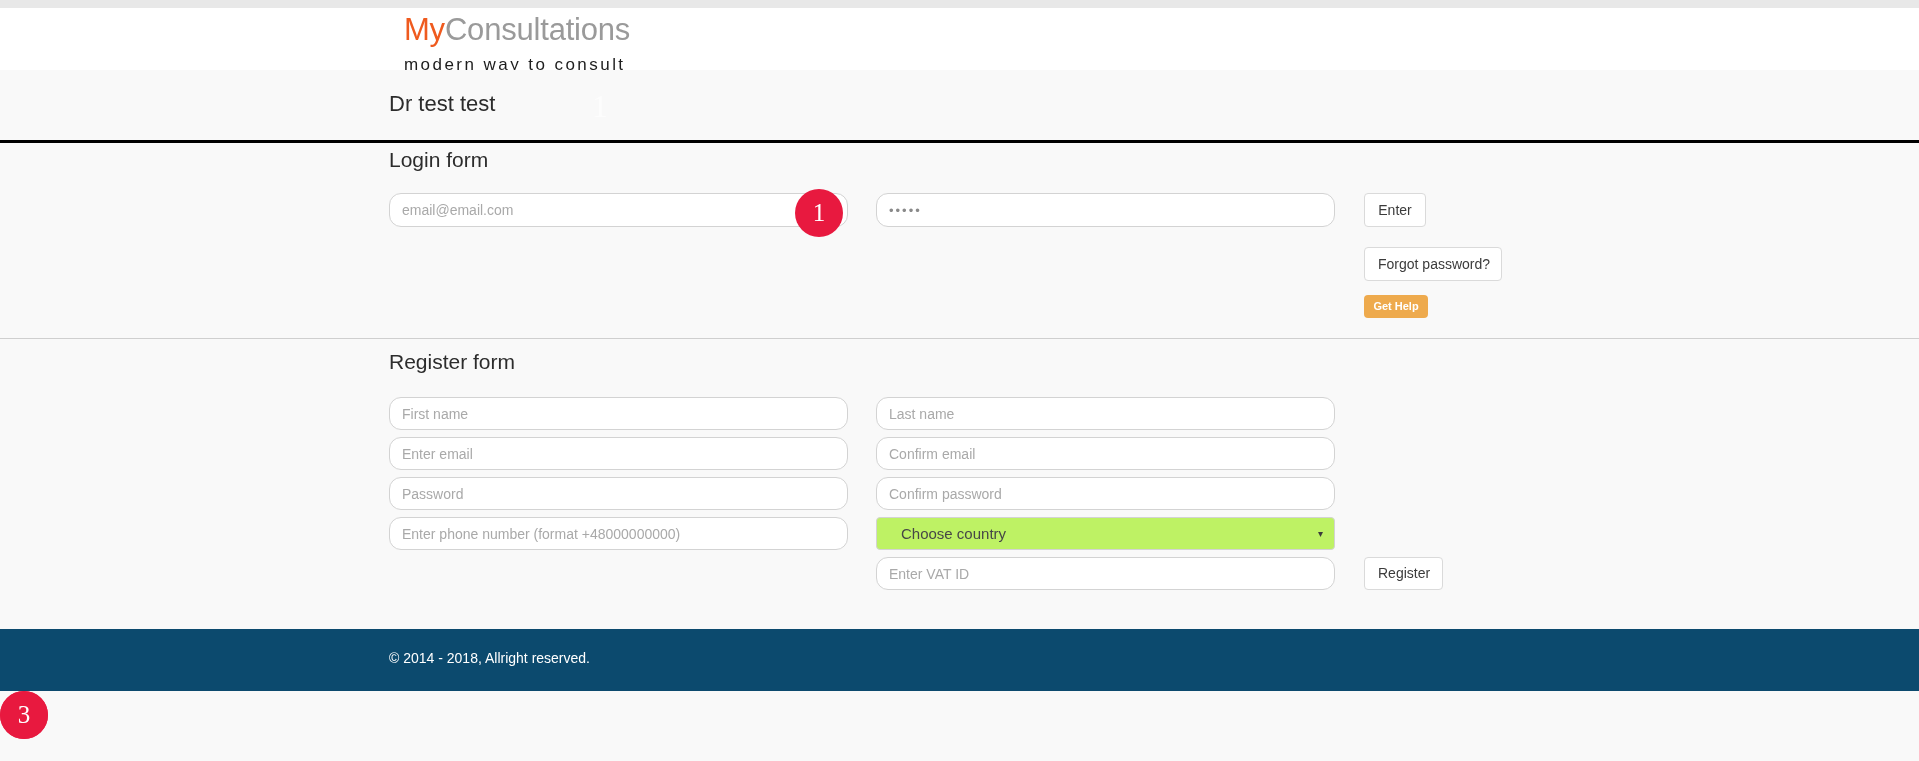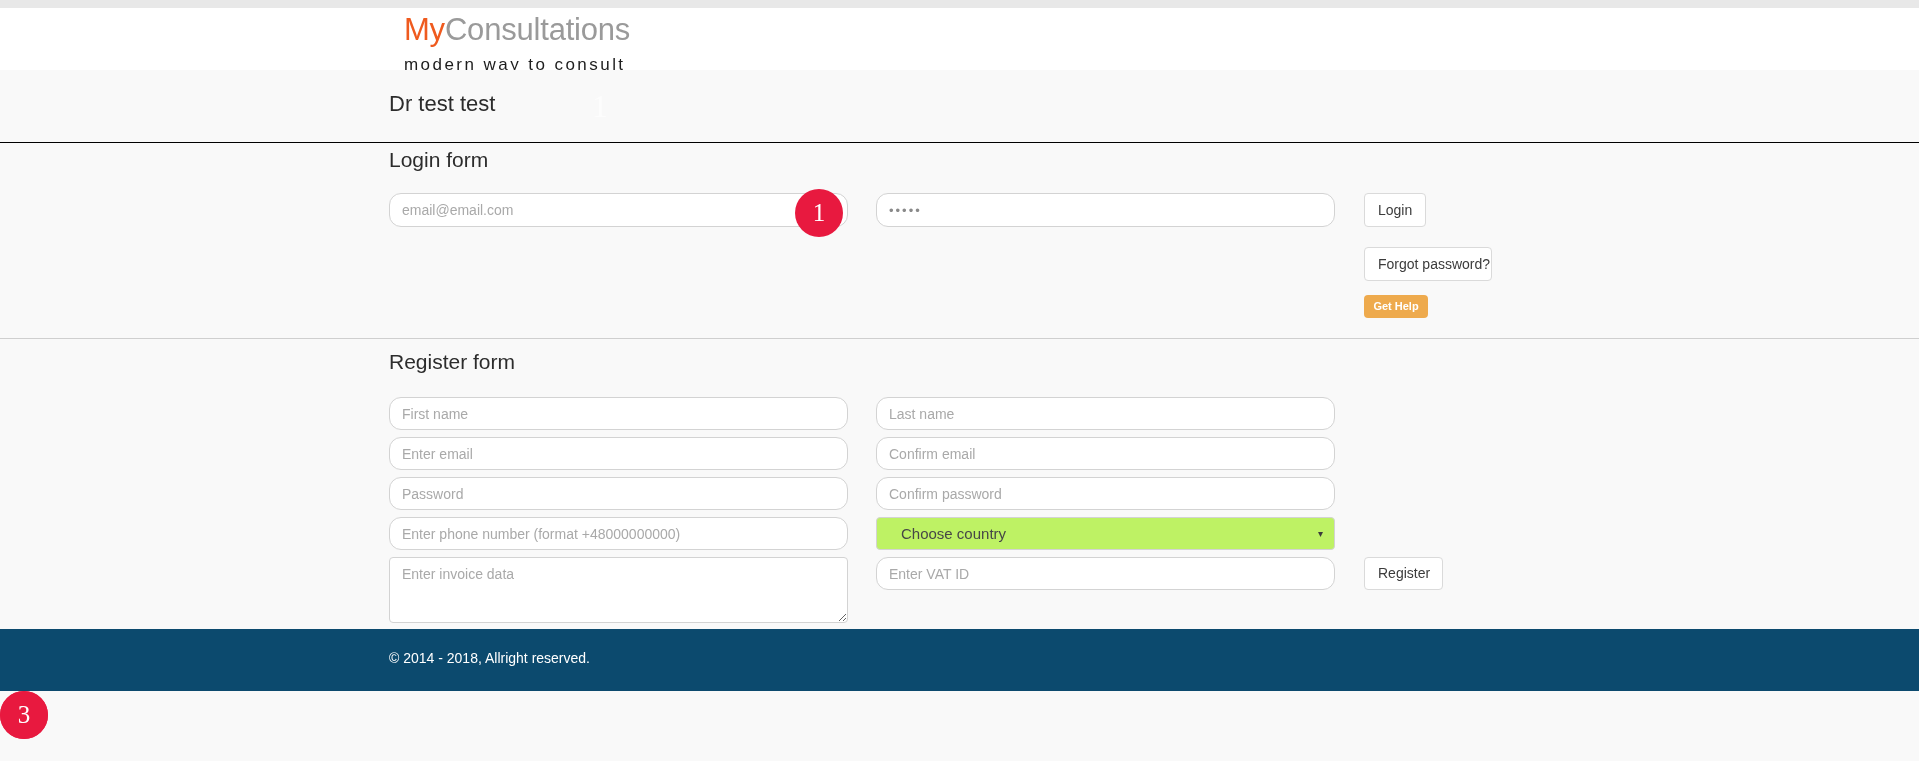--- a/index.html
+++ b/index.html
@@ -45,21 +45,21 @@
     color: #1d1d1d;
     letter-spacing: 2.45px;
     margin-top: 11px;
     white-space: nowrap;
   }
 
   
   .title-band {
     height: 73px;
     background: #f9f9f9;
-    border-bottom: 1px solid #000000;
+    border-bottom: 3px solid #000000;
     position: relative;
   }
   .page-title {
     position: absolute;
     left: 389px;
     top: 21px;
     font-size: 22px;
     color: #2c2c2c;
     font-weight: 400;
   }
@@ -120,21 +120,21 @@
     font-size: 14px;
     color: #3b3b3b;
     height: 34px;
     padding: 0 13px;
     cursor: pointer;
     white-space: nowrap;
     line-height: 32px;
     text-align: center;
   }
   #btn-login { left: 1364px; top: 50px; width: 62px; }
-  #btn-forgot { left: 1364px; top: 104px; width: 128px; }
+  #btn-forgot { left: 1364px; top: 104px; width: 138px; }
   #btn-gethelp {
     position: absolute;
     left: 1364px;
     top: 152px;
     width: 64px;
     height: 23px;
     background: #eeaa4d;
     border: none;
     border-radius: 4px;
     color: #ffffff;
@@ -266,21 +266,21 @@
   <div class="ghost-num">1</div>
 </div>
 
 <div class="login-section">
   <div class="section-head">Login form</div>
 
   <input id="login-email" class="field" type="text" placeholder="email@email.com" style="">
 
   <input id="login-pass" class="field dots" type="text" readonly="" value="•••••" style="">
 
-  <div id="btn-login" class="btn">Login</div>
+  <div id="btn-login" class="btn">Enter</div>
   <div id="btn-forgot" class="btn">Forgot password?</div>
   <div id="btn-gethelp">Get Help</div>
 </div>
 
 <div class="register-section">
   <div class="section-head">Register form</div>
 
   <input class="field col-l r1" type="text" placeholder="First name" style="">
   <input class="field col-r r1" type="text" placeholder="Last name" style="">
 
@@ -292,21 +292,20 @@
 
   <input class="field col-l r4" type="text" placeholder="Enter phone number (format +48000000000)" style="">
 
   <div class="select-wrap">
     <div class="select-box">
       <span>Choose country</span>
       <span class="caret">▾</span>
     </div>
   </div>
 
-  <textarea id="invoice-data" placeholder="Enter invoice data" style=""></textarea>
 
   <input class="field col-r r5" type="text" placeholder="Enter VAT ID" style="">
 
   <div id="btn-register" class="btn">Register</div>
 </div>
 
 <div class="footer">
   <div class="footer-text">© 2014 - 2018, Allright reserved.</div>
 </div>
 

